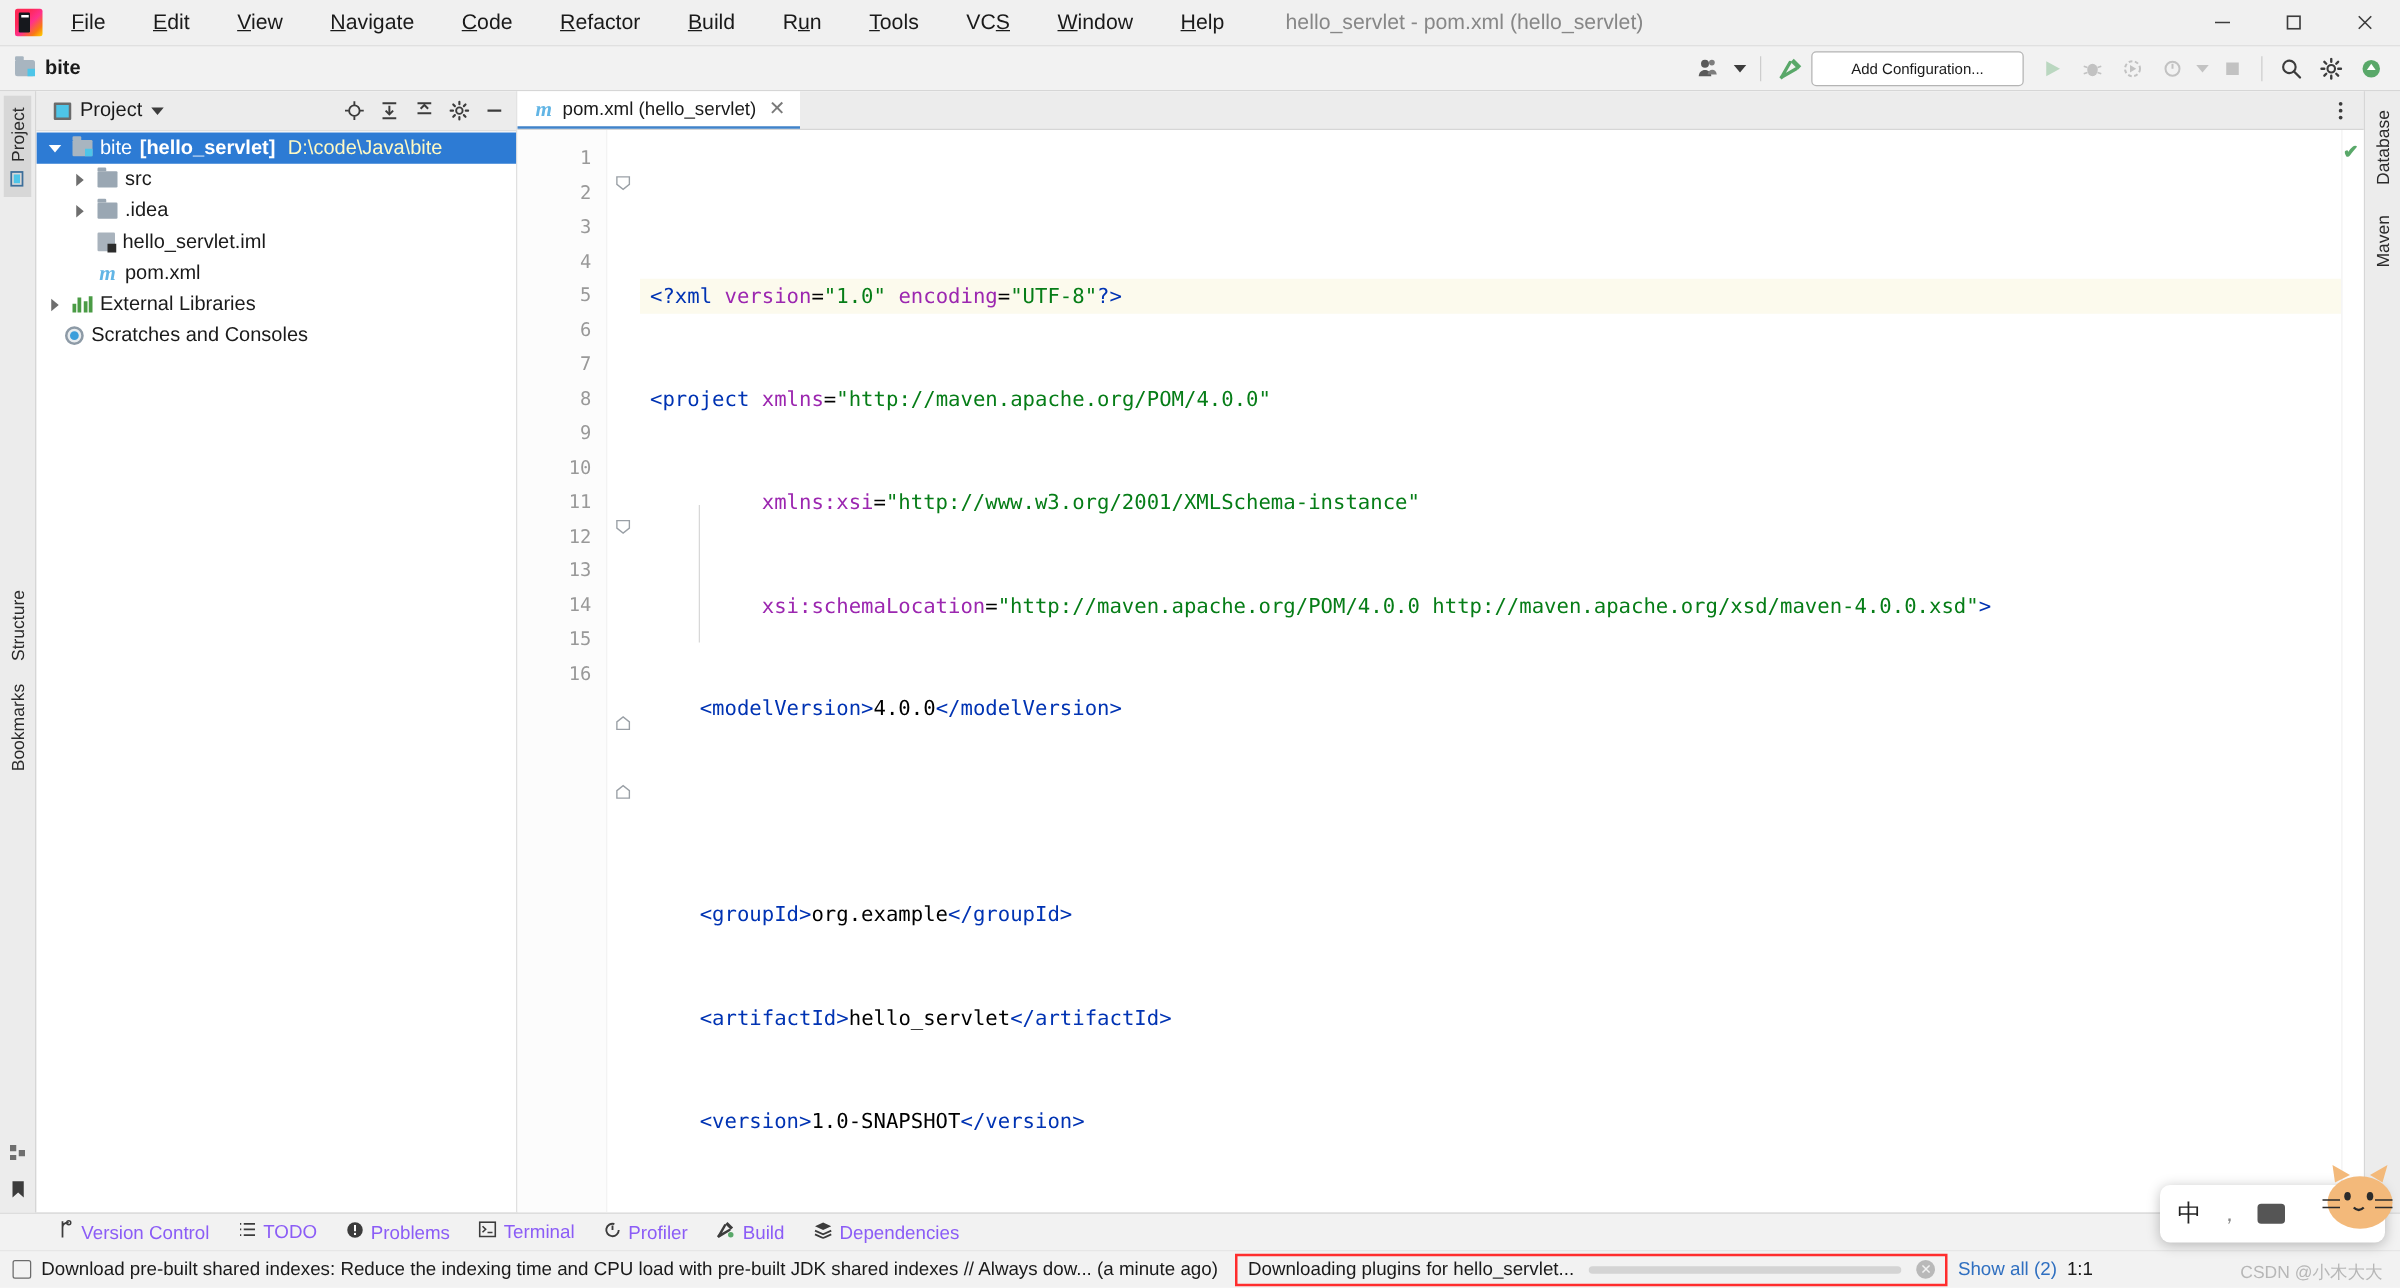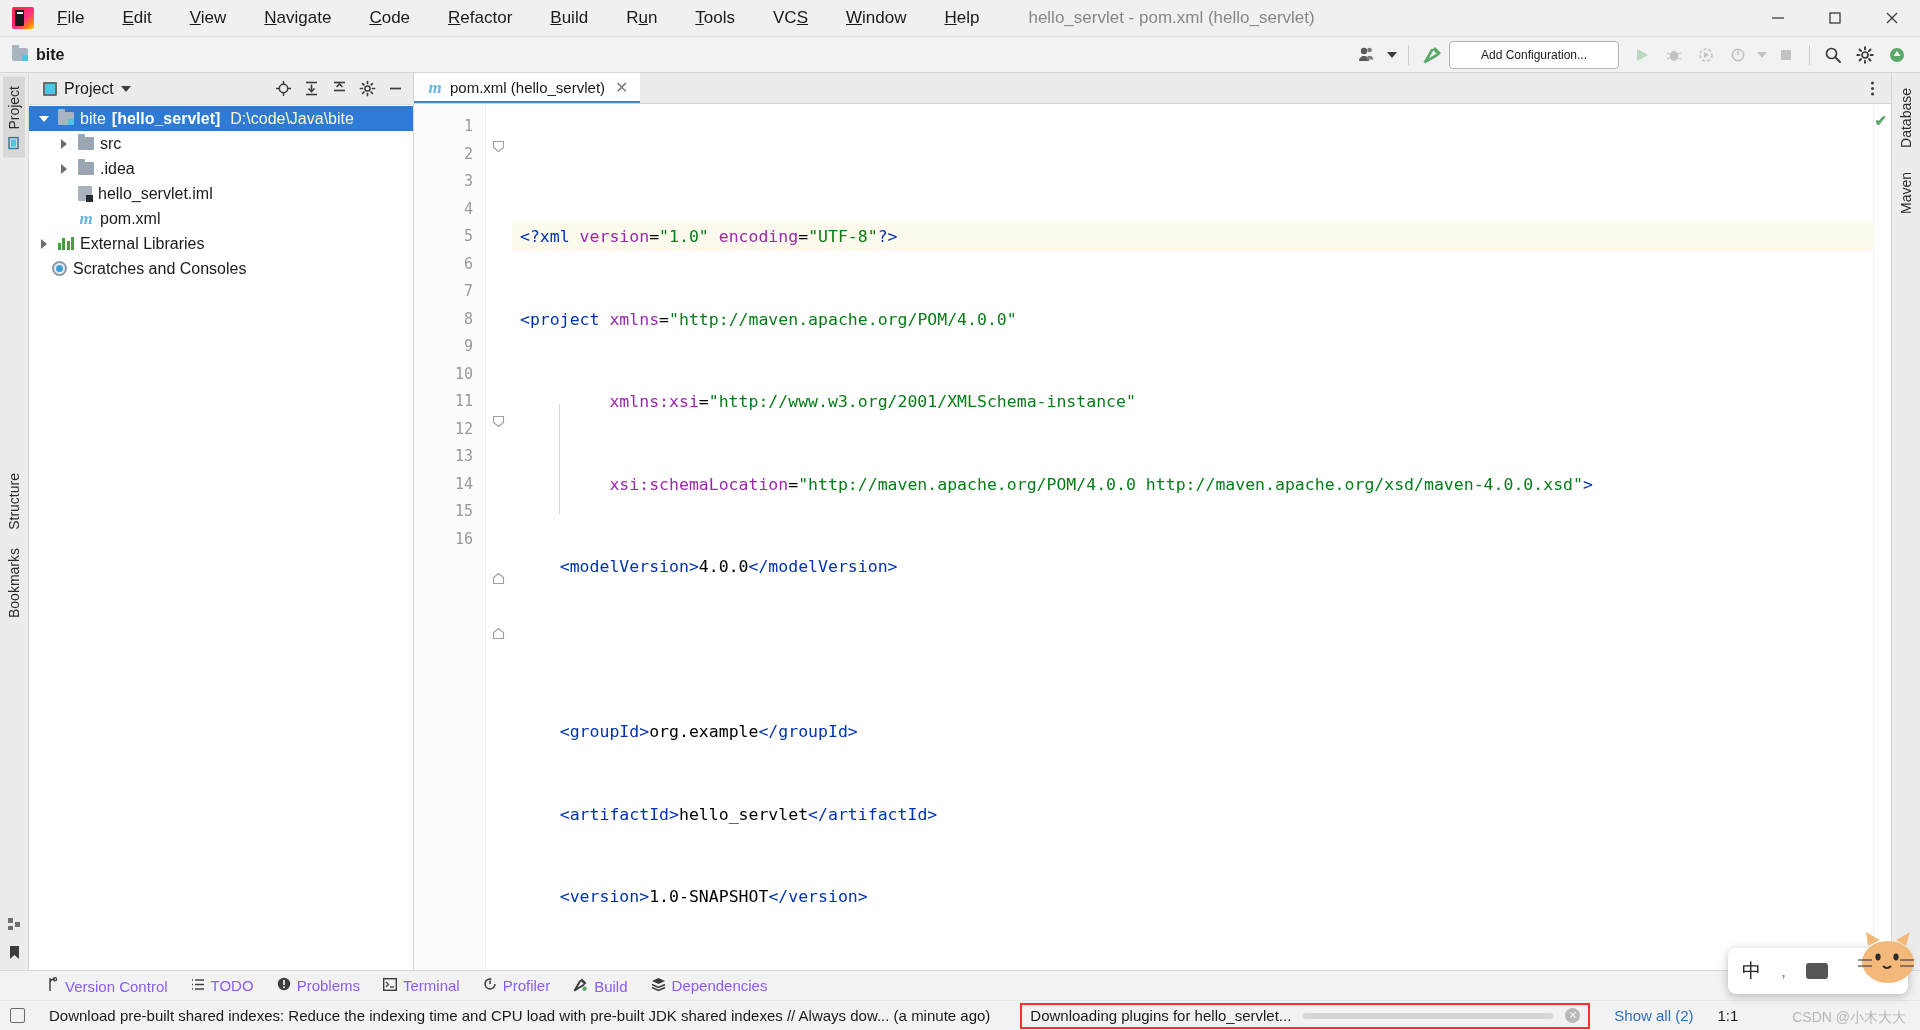--- a/index.html
+++ b/index.html
@@ -192,21 +192,21 @@
   .bottombar {
     height:30px; background:#f2f2f2; border-top:1px solid #d6d6d6;
     display:flex; align-items:center; padding-left:36px; gap:3px; flex:0 0 30px;
   }
   .bbtn {
     display:flex; align-items:flex-end; gap:6px; padding:3px 10px; font-size:15px;
     color:#8b5cf6; cursor:default; border-radius:3px; white-space:nowrap;
   }
   .statusbar {
     height:30px; background:#f2f2f2; display:flex; align-items:center;
-    padding:0 6px 0 10px; gap:24px; flex:0 0 30px; border-top:1px solid #e6e6e6;
+    padding:0 6px 0 10px; gap:8px; flex:0 0 30px; border-top:1px solid #e6e6e6;
     position:relative;
   }
   .status-msg { font-size:15px; color:#1a1a1a; white-space:nowrap; overflow:hidden;
     max-width:1030px; text-overflow:ellipsis; }
   .sb-ico { width:15px;height:15px;border:1.5px solid #6b6b6b;border-radius:2px;flex:0 0 15px; }
   .progress-box {
     margin-left:6px; border:2px solid #ff2d2d; padding:3px 8px; display:flex;
     align-items:center; gap:12px; background:#f2f2f2; height:26px;
   }
   .prog-label { font-size:15px; color:#1a1a1a; white-space:nowrap; }

